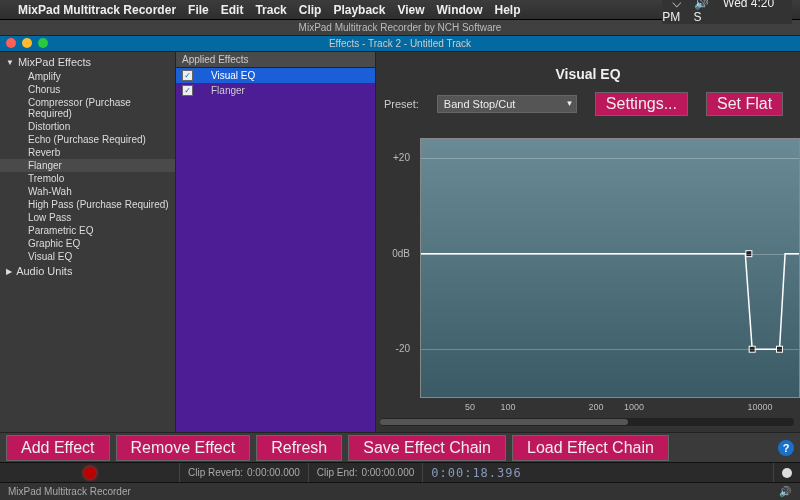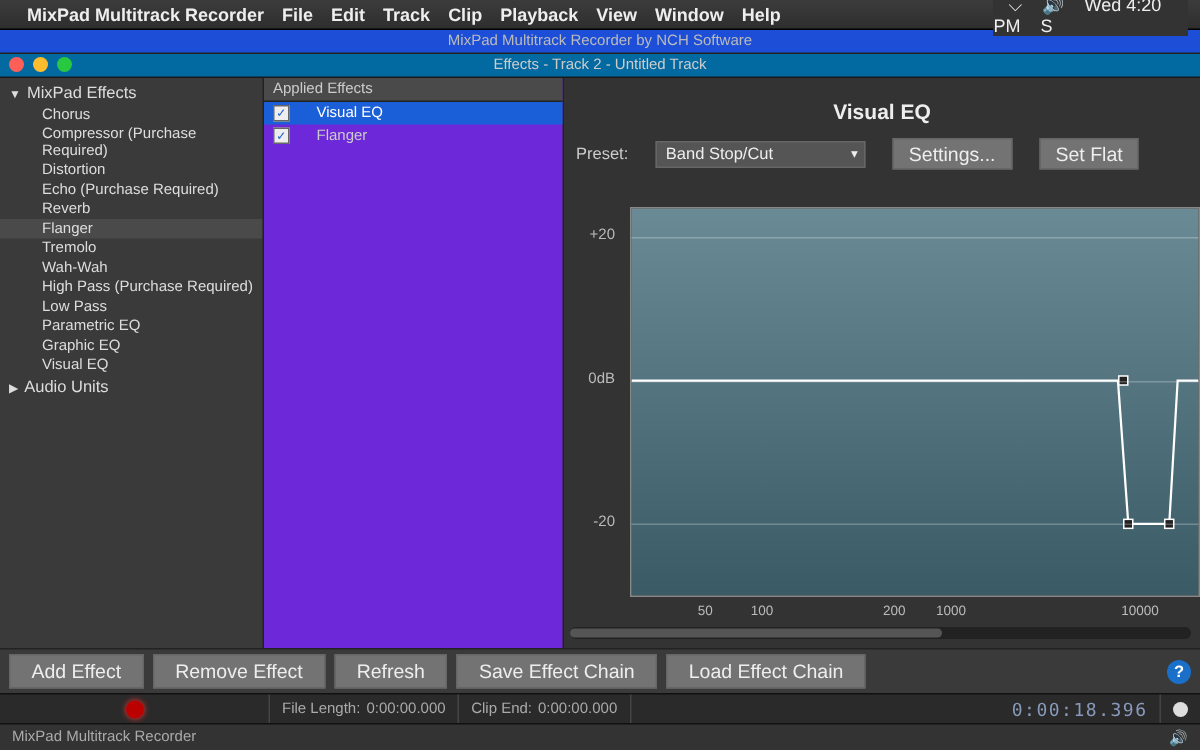--- a/index.html
+++ b/index.html
@@ -7,45 +7,45 @@
 
 
 .menubar { height: 20px; background: linear-gradient(#3c3c3c,#2e2e2e); display: flex; align-items: center; padding: 0 8px; color: #eee; font-size: 12px; border-bottom: 1px solid #000; }
 .menubar .apple { margin-right: 10px; font-size: 14px; }
 .menubar .appname { font-weight: 600; margin-right: 12px; }
 .menubar .mitem { margin-right: 12px; font-weight: bold; }
 .menubar .spacer { flex: 1; }
 .menubar .right span { margin-left: 10px; }
 
 
-.subheader { height: 16px; background: #1d4ed8; display:flex; align-items:center; justify-content:center; font-size:10px; color:#bbb; border-bottom:1px solid #222;}
+.subheader { height: 16px; background: #404040; display:flex; align-items:center; justify-content:center; font-size:10px; color:#bbb; border-bottom:1px solid #222;}
 .subtitle { height: 16px; background: #0369a1; display:flex; align-items:center; justify-content:center; font-size:10px; color:#ccc; border-bottom:1px solid #1a1a1a;}
 .traffic { position:absolute; left:6px; top:38px; display:flex; gap:6px;}
 .traffic span{ width:10px; height:10px; border-radius:50%; display:inline-block;}
 .tl-close{background:#ff5f57;} .tl-min{background:#febc2e;} .tl-max{background:#28c840;}
 
 
 .main { position:absolute; top:52px; left:0; right:0; bottom:68px; display:flex; background:#2f2f2f;}
 .sidebar { width:176px; background:#3a3a3a; border-right:1px solid #222; overflow:hidden; padding-top:2px;}
 .tree-head { display:flex; align-items:center; padding:2px 6px; font-size:11px; color:#ddd;}
 .tree-head .tri{ margin-right:4px; font-size:8px;}
 .tree-item { padding:1px 6px 1px 28px; font-size:10px; color:#ddd; cursor:default;}
 .tree-item.sel { background:#4a4a4a; }
-.midcol { width:200px; background:#6d28d9; border-right:1px solid #222;}
+.midcol { width:200px; background:#4c1d95; border-right:1px solid #222;}
 .midhead { background:#4a4a4a; padding:2px 6px; font-size:10px; color:#ccc; border-bottom:1px solid #222;}
 .applied { display:flex; align-items:center; padding:2px 6px; font-size:10px;}
 .applied.sel { background:#1a5fd8; color:#fff;}
 .chk { width:11px; height:11px; background:#eee; border:1px solid #666; margin-right:18px; display:flex; align-items:center; justify-content:center; font-size:8px; color:#1a5fd8;}
 .right { flex:1; background:#333; position:relative; overflow:hidden;}
 .eqtitle { text-align:center; padding:14px 0 6px; font-size:14px; font-weight:600; color:#eee;}
 .presetrow { display:flex; align-items:center; gap:18px; padding:4px 0 4px 8px; font-size:11px;}
 .presetrow label{color:#ccc;}
 .combo { background:#555; border:1px solid #666; color:#eee; padding:2px 18px 2px 6px; font-size:11px; position:relative; min-width:140px;}
 .combo:after{content:"▾"; position:absolute; right:4px; top:2px; font-size:9px;}
-.btn { background:#737373; border:1px solid #666; color:#eee; padding:2px 10px; font-size:13px; cursor:default;}
+.btn { background:#be185d; border:1px solid #666; color:#eee; padding:2px 10px; font-size:16px; cursor:default;}
 
 
 .chartwrap{ position:absolute; left:8px; right:0; top:86px; bottom:10px;}
 .ylabels{ position:absolute; left:0; top:0; bottom:24px; width:34px;}
 .ylabels span{ position:absolute; right:8px; font-size:10px; color:#bbb; transform:translateY(-50%);}
 .plot{ position:absolute; left:36px; right:0; top:0; bottom:24px; background:linear-gradient(#6a8a95,#3a5a65); border:1px solid #888;}
 .gridh{position:absolute; left:0; right:0; height:1px; background:rgba(255,255,255,0.25);}
 .xlabels{ position:absolute; left:36px; right:0; bottom:6px; height:14px;}
 .xlabels span{position:absolute; font-size:9px; color:#bbb; transform:translateX(-50%);}
 .scrollthin{ position:absolute; left:36px; right:6px; bottom:-2px; height:8px; background:#222; border-radius:4px;}
@@ -96,20 +96,21 @@
 </div>
 
 <div class="main">
 
   <div class="sidebar">
     <div class="tree-head">
       <span class="tri">▼</span>
       <span>MixPad Effects</span>
     </div>
     <div id="tree-items">
+        <div class="tree-item">Amplify</div>
         <div class="tree-item">Chorus</div>
         <div class="tree-item">Compressor (Purchase Required)</div>
         <div class="tree-item">Distortion</div>
         <div class="tree-item">Echo (Purchase Required)</div>
         <div class="tree-item">Reverb</div>
         <div class="tree-item sel">Flanger</div>
         <div class="tree-item">Tremolo</div>
         <div class="tree-item">Wah-Wah</div>
         <div class="tree-item">High Pass (Purchase Required)</div>
         <div class="tree-item">Low Pass</div>
@@ -187,28 +188,28 @@
   <div class="btn">Save Effect Chain</div>
   <div class="btn">Load Effect Chain</div>
   <div class="helpico">?</div>
 </div>
 
 <div class="transport">
   <div class="seg" style="width:180px; justify-content:center;">
     <span class="rec"></span>
   </div>
   <div class="seg">
-    <span>File Length:</span>
+    <span>Clip Reverb:</span>
     <span>0:00:00.000</span>
   </div>
   <div class="seg">
     <span>Clip End:</span>
     <span>0:00:00.000</span>
   </div>
-  <div class="seg" style="flex:1;justify-content:flex-end;">
+  <div class="seg" style="flex:1;">
     <span class="timecode">0:00:18.396</span>
   </div>
   <div class="seg" style="border:none;">
     <span style="width:10px;height:10px;border-radius:50%;background:#ddd;display:inline-block;"></span>
   </div>
 </div>
 
 <div class="statusbar">
   <span>MixPad Multitrack Recorder</span>
   <span class="sp"></span>

